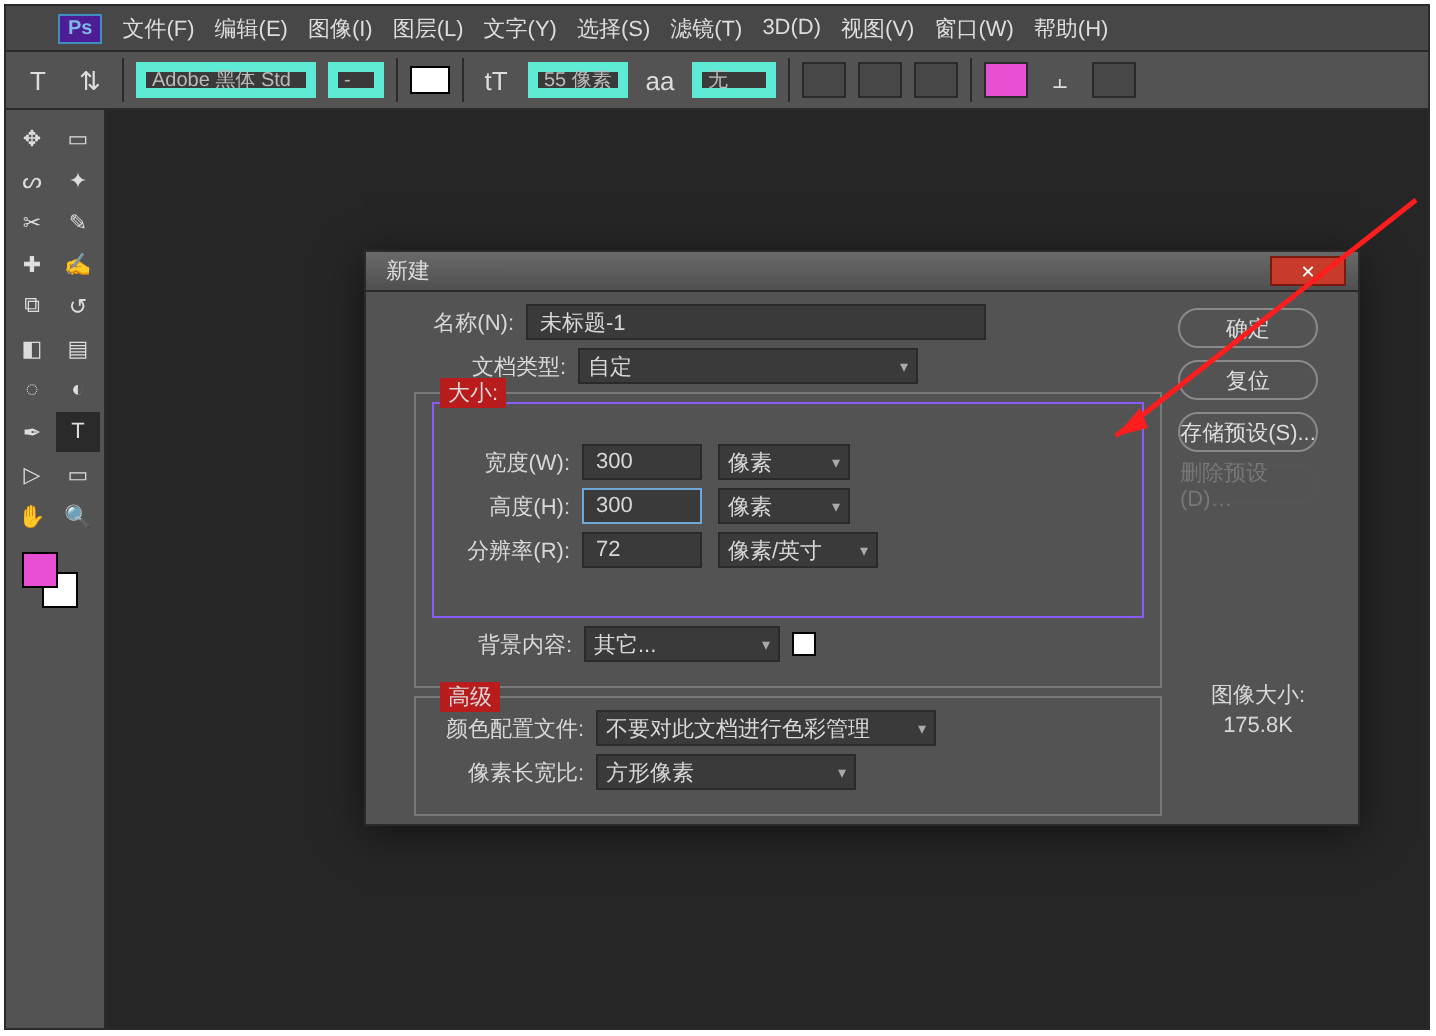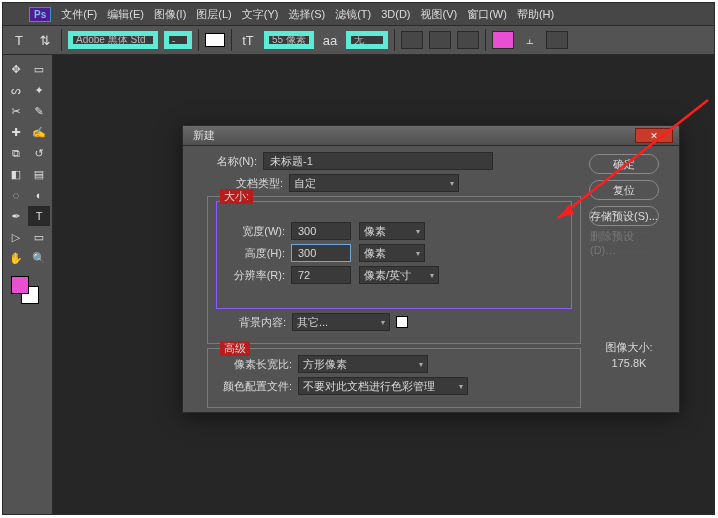--- a/index.html
+++ b/index.html
@@ -193,29 +193,29 @@
           <div class="select w5">
               <span>其它...</span>
             </div>
           <div class="cb"></div>
         </div>
       </div>
 
       <div class="fieldset">
         <div class="legend">高级</div>
         <div class="row">
+          <div class="lbl" style="width:82px">颜色配置文件:</div>
+          <div class="select w3">
+              <span>不要对此文档进行色彩管理</span>
+            </div>
+        </div>
+        <div class="row">
           <div class="lbl" style="width:82px">像素长宽比:</div>
           <div class="select w4">
               <span>方形像素</span>
-            </div>
-        </div>
-        <div class="row">
-          <div class="lbl" style="width:82px">颜色配置文件:</div>
-          <div class="select w3">
-              <span>不要对此文档进行色彩管理</span>
             </div>
         </div>
       </div>
     </div>
 
     <div class="right">
       <div class="btn">确定</div>
       <div class="btn">复位</div>
       <div class="btn">存储预设(S)...</div>
       <div class="btn disabled">删除预设(D)…</div>

